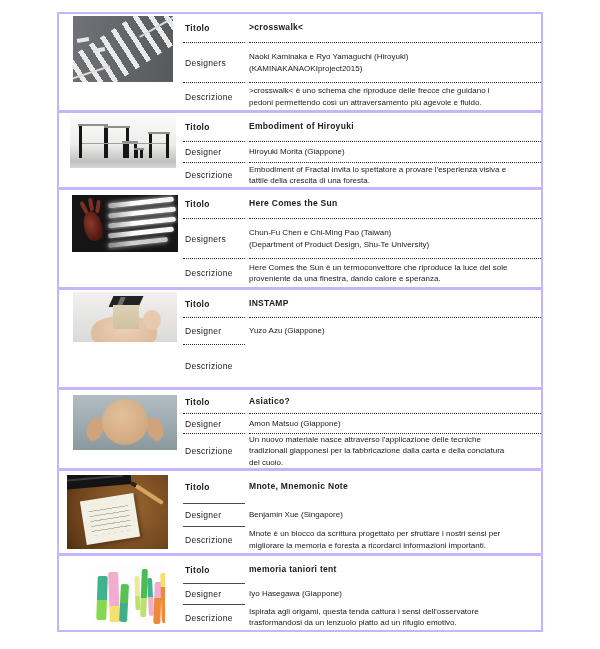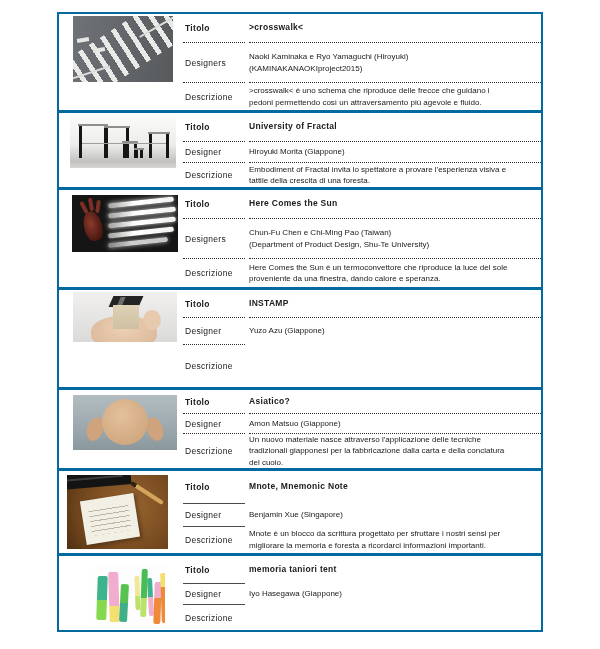--- a/index.html
+++ b/index.html
@@ -1,19 +1,19 @@
 <!DOCTYPE html>
 <html><head>
 <meta charset="utf-8">
 <style>
   html,body{margin:0;padding:0;background:#ffffff;}
   body{width:600px;height:649px;font-family:"Liberation Sans",sans-serif;color:#202020;}
   .doc{position:relative;width:600px;height:649px;background:#fff;overflow:hidden;}
   .tbl{position:absolute;left:57px;top:12px;width:486px;}
-  .row{display:flex;border:2px solid #0369a1;margin-top:-1px;background:#fff;box-sizing:border-box;}
+  .row{display:flex;border:2px solid #c4b5fd;margin-top:-1px;background:#fff;box-sizing:border-box;}
   .row:first-child{margin-top:0;}
   .img-col{flex:0 0 124px;width:124px;position:relative;}
   .fields{flex:1;display:flex;flex-direction:column;min-width:0;}
   .field{display:flex;align-items:stretch;}
   .lbl{flex:0 0 62px;width:62px;display:flex;flex-direction:column;justify-content:center;
        font-size:8.5px;letter-spacing:.3px;padding-left:2px;box-sizing:border-box;}
   .val{flex:1;display:flex;flex-direction:column;justify-content:center;margin-left:4px;
        padding-right:2px;font-size:8px;line-height:11.5px;white-space:pre-line;min-width:0;}
   .b{font-weight:700;}
   .title-val{font-size:8.5px;letter-spacing:.3px;}
@@ -137,21 +137,21 @@
           <div class="tb tb2"></div>
           <div class="tb tb3"></div>
           <div class="tb tb4"></div>
           <div class="tb tb5"></div>
           <div class="shelf"></div>
         </div>
       </div>
       <div class="fields dotted">
         <div class="field" style="height:28px;">
           <div class="lbl b">Titolo</div>
-          <div class="val b title-val">University of Fractal</div>
+          <div class="val b title-val">Embodiment of Hiroyuki</div>
         </div>
         <div class="field" style="height:21px;">
           <div class="lbl">Designer</div>
           <div class="val">Hiroyuki Morita (Giappone)</div>
         </div>
         <div class="field" style="height:25px;">
           <div class="lbl">Descrizione</div>
           <div class="val">Embodiment of Fractal invita lo spettatore a provare l'esperienza visiva e
 tattile della crescita di una foresta.</div>
         </div>
@@ -287,18 +287,20 @@
         <div class="field" style="height:27px;">
           <div class="lbl b">Titolo</div>
           <div class="val b title-val">memoria taniori tent</div>
         </div>
         <div class="field" style="height:21px;">
           <div class="lbl">Designer</div>
           <div class="val">Iyo Hasegawa (Giappone)</div>
         </div>
         <div class="field" style="height:26px;">
           <div class="lbl">Descrizione</div>
+          <div class="val">Ispirata agli origami, questa tenda cattura i sensi dell'osservatore
+trasformandosi da un lenzuolo piatto ad un rifugio emotivo.</div>
         </div>
       </div>
     </section>
 
   </div>
 </div>
 
 </body></html>

